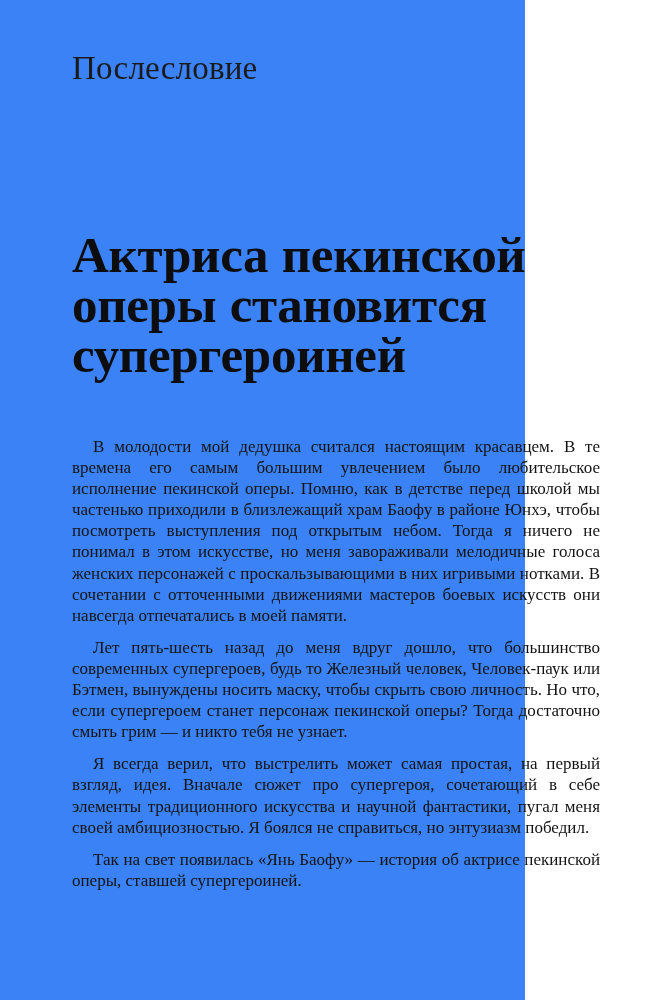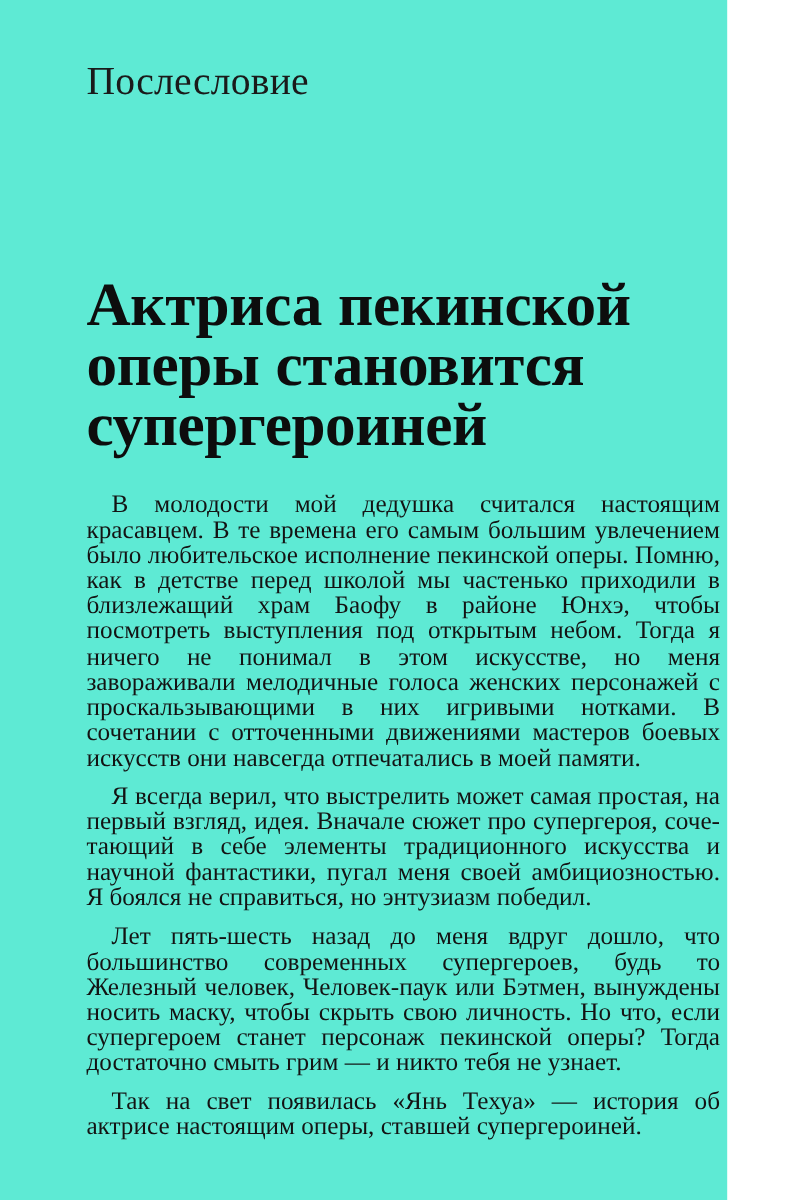--- a/index.html
+++ b/index.html
@@ -12,23 +12,23 @@
     width: 659px;
     height: 1000px;
     overflow: hidden;
     font-family: "Liberation Serif", "DejaVu Serif", serif;
     color: #111111;
     -webkit-font-smoothing: antialiased;
   }
 
   .page {
     position: relative;
-    width: 606px;
+    width: 525px;
     height: 1000px;
-    background: #5eead4;
+    background: #3b82f6;
     box-sizing: border-box;
   }
 
   
   .section-label {
     position: absolute;
     left: 72px;
     top: 50px;
     font-family: "Liberation Serif", "DejaVu Serif", serif;
     font-size: 33px;
@@ -52,24 +52,24 @@
     letter-spacing: -0.3px;
     color: #0d0d0d;
     text-align: left;
     word-spacing: 1px;
   }
 
   
   .body-text {
     position: absolute;
     left: 72px;
-    top: 410px;
+    top: 436px;
     width: 528px;
     font-family: "Liberation Serif", "DejaVu Serif", serif;
-    font-size: 21px;
+    font-size: 17px;
     line-height: 21.1px;
     color: #131313;
     text-align: justify;
     text-justify: inter-word;
     hyphens: manual;
     -webkit-hyphens: manual;
   }
 
   .body-text p {
     margin: 0 0 11px 0;
@@ -85,18 +85,18 @@
 <body>
 
 <div class="page">
 
   <div class="section-label">Послесловие</div>
 
   <h1 class="chapter-title">Актриса пекинской оперы становится супергероиней</h1>
 
   <div class="body-text">
     <p>В молодости мой дедушка считался настоящим красавцем. В те времена его самым большим увлечением было люби­тельское исполнение пекинской оперы. Помню, как в детстве перед школой мы частенько приходили в близлежащий храм Баофу в районе Юнхэ, чтобы посмотреть выступле­ния под открытым небом. Тогда я ничего не понимал в этом искусстве, но меня завораживали мелодичные голоса женских персонажей с проскальзывающими в них игривыми нотками. В сочетании с отточенными движениями мастеров боевых искусств они навсегда отпечатались в моей памяти.</p>
+    <p>Лет пять-шесть назад до меня вдруг дошло, что большинство современных супергероев, будь то Железный человек, Человек-паук или Бэтмен, вынуждены носить маску, чтобы скрыть свою личность. Но что, если супергероем станет персонаж пекинской оперы? Тогда достаточно смыть грим — и никто тебя не узнает.</p>
     <p>Я всегда верил, что выстрелить может самая простая, на первый взгляд, идея. Вначале сюжет про супергероя, соче­тающий в себе элементы традиционного искусства и научной фантастики, пугал меня своей амбициозностью. Я боялся не справиться, но энтузиазм победил.</p>
-    <p>Лет пять-шесть назад до меня вдруг дошло, что большинство современных супергероев, будь то Железный человек, Человек-паук или Бэтмен, вынуждены носить маску, чтобы скрыть свою личность. Но что, если супергероем станет персонаж пекинской оперы? Тогда достаточно смыть грим — и никто тебя не узнает.</p>
-    <p>Так на свет появилась «Янь Техуа» — история об актрисе настоящим оперы, ставшей супергероиней.</p>
+    <p>Так на свет появилась «Янь Баофу» — история об актрисе пекинской оперы, ставшей супергероиней.</p>
   </div>
 
 </div>
 
 </body></html>

